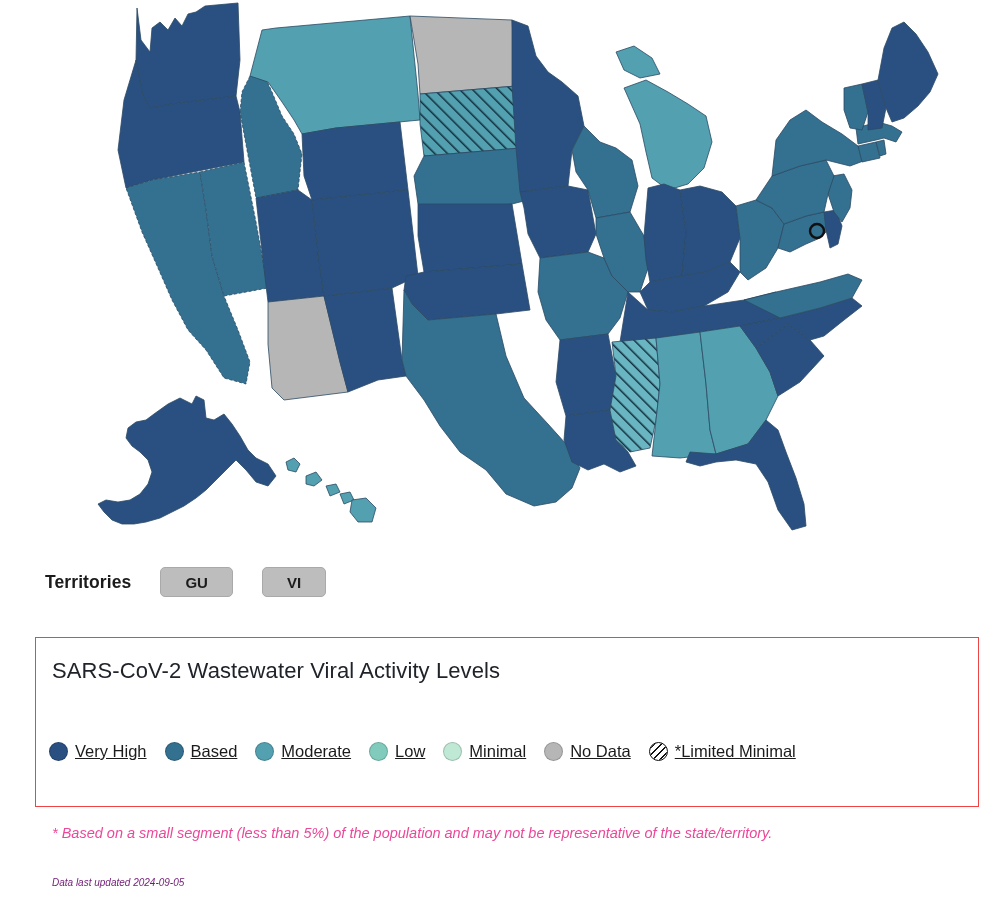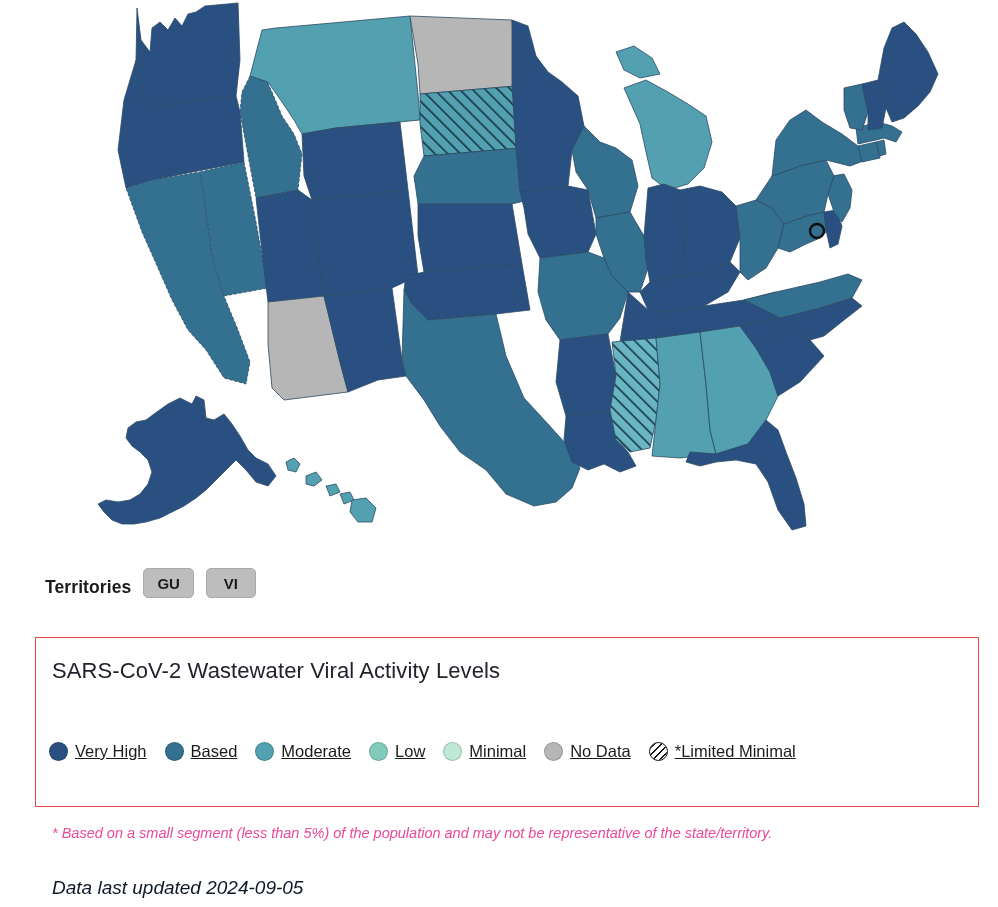--- a/index.html
+++ b/index.html
@@ -22,30 +22,30 @@
   }
   #map-svg { display:block; width:998px; height:545px; }
   .state { stroke: #2b4a63; stroke-width: 0.8; stroke-linejoin: round; }
   .state-dashed { stroke-dasharray: 3 2; }
   .dc-marker { fill: none; stroke: #101010; stroke-width: 2.4; }
 
   
   #territories-row {
     position: absolute;
     left: 45px; top: 566px;
-    display: flex; align-items: flex-end; gap: 12px;
+    display: flex; align-items: center; gap: 29px;
     height: 32px;
   }
   #territories-label {
     font-size: 17.5px; font-weight: bold; color: #1b1b1b;
     letter-spacing: .1px;
   }
   .territory-chip {
     display: inline-flex; align-items: center; justify-content: center;
-    min-width: 50px; height: 30px; padding: 0 13px;
+    min-width: 50px; height: 30px; padding: 0 24px;
     background: #bdbdbd; border: 1px solid #a9a9a9; border-radius: 5px;
     font-size: 15px; font-weight: bold; color: #1b1b1b;
     cursor: pointer; user-select: none;
   }
 
   
   #legend-card {
     position: absolute;
     left: 35px; top: 637px;
     width: 944px; height: 170px;
@@ -86,21 +86,21 @@
   }
   .legend-label { font-size: 16.5px; color: #1b1b1b; white-space: nowrap; }
 
   
   #footnote-coverage {
     position:absolute; left: 52px; top: 825px;
     font-size: 14.5px; font-style: italic; color: #ec4899;
   }
   #footnote-updated {
     position:absolute; left: 52px; top: 877px;
-    font-size: 19px; font-style: italic; color: #0f172a;
+    font-size: 10px; font-style: italic; color: #701a75;
   }
 </style>
 </head>
 <body>
 
 <div id="page">
 
   <div id="map-area">
     <svg id="map-svg" viewBox="0 0 998 545">
       <defs>

